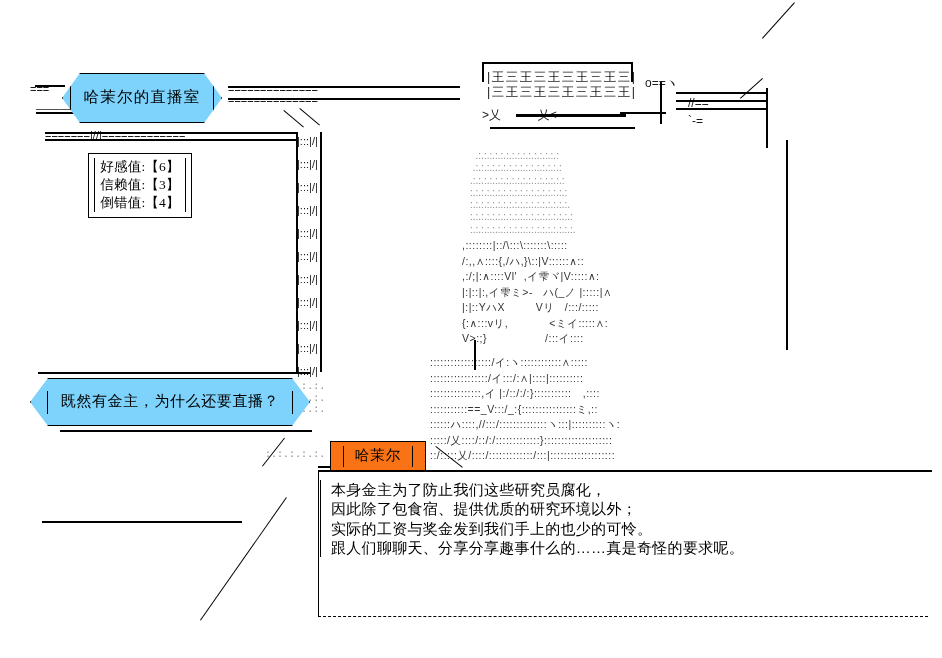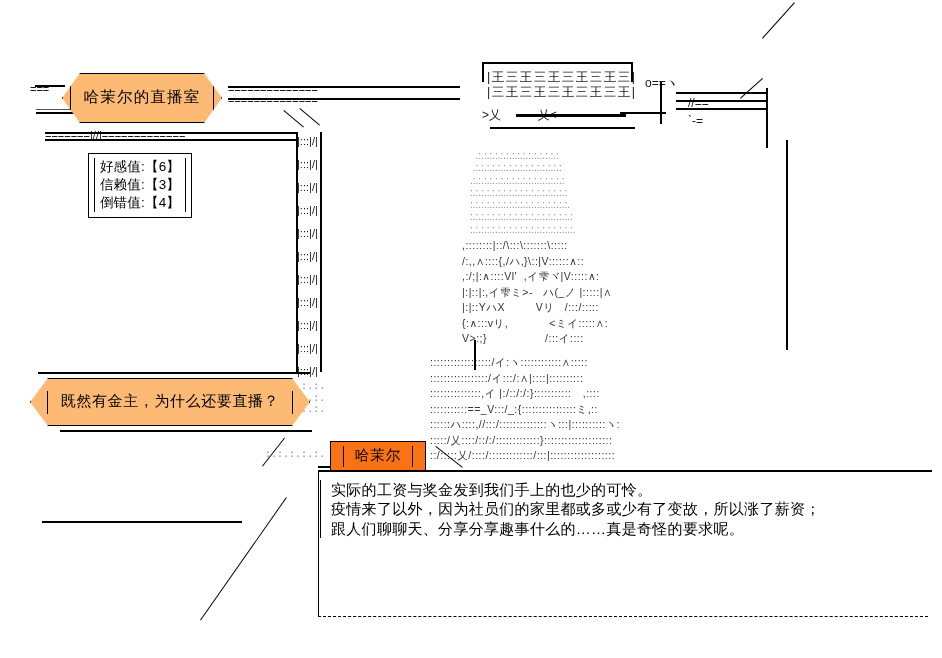--- a/index.html
+++ b/index.html
@@ -67,21 +67,21 @@
   .diag {
     position: absolute;
     background: #000000;
     height: 1.4px;
     transform-origin: 0 0;
   }
 
   
   .plate {
     position: absolute;
-    background: #fdba74;
+    background: #7dd3fc;
     border: 1.6px solid #000000;
     box-sizing: border-box;
     display: flex;
     align-items: center;
     justify-content: center;
     color: #000000;
     -webkit-clip-path: polygon(18px 0, calc(100% - 18px) 0, 100% 50%, calc(100% - 18px) 100%, 18px 100%, 0 50%);
     clip-path: polygon(18px 0, calc(100% - 18px) 0, 100% 50%, calc(100% - 18px) 100%, 18px 100%, 0 50%);
   }
   .plate-inner {
@@ -122,20 +122,21 @@
     align-items: center;
     justify-content: center;
     font-size: 13.5px;
     line-height: 18px;
     letter-spacing: 0.2px;
     white-space: nowrap;
     border-left: 1.3px solid #000;
     border-right: 1.3px solid #000;
     margin: 0 5px;
     padding: 0 2px;
+    font-family: Liberation Serif, serif;
   }
 
   
   #speaker-plate {
     position: absolute;
     left: 330px; top: 441px;
     width: 96px; height: 30px;
     background: #f97316;
     border: 1.5px solid #000000;
     box-sizing: border-box;
@@ -316,16 +317,17 @@
 
 <div class="plate" id="question-plate">
   <span class="plate-inner">既然有金主，为什么还要直播？</span>
 </div>
 
 <div id="speaker-plate">
   <span class="sp-inner">哈茉尔</span>
 </div>
 
 <div id="dialogue-box">
+  <span class="dlg-line">本身金主为了防止我们这些研究员腐化，</span>
+  <span class="dlg-line">因此除了包食宿、提供优质的研究环境以外；</span>
   <span class="dlg-line">实际的工资与奖金发到我们手上的也少的可怜。</span>
-  <span class="dlg-line">疫情来了以外，因为社员们的家里都或多或少有了变故，所以涨了薪资；</span>
   <span class="dlg-line">跟人们聊聊天、分享分享趣事什么的……真是奇怪的要求呢。</span>
 </div>
 
 </body></html>

